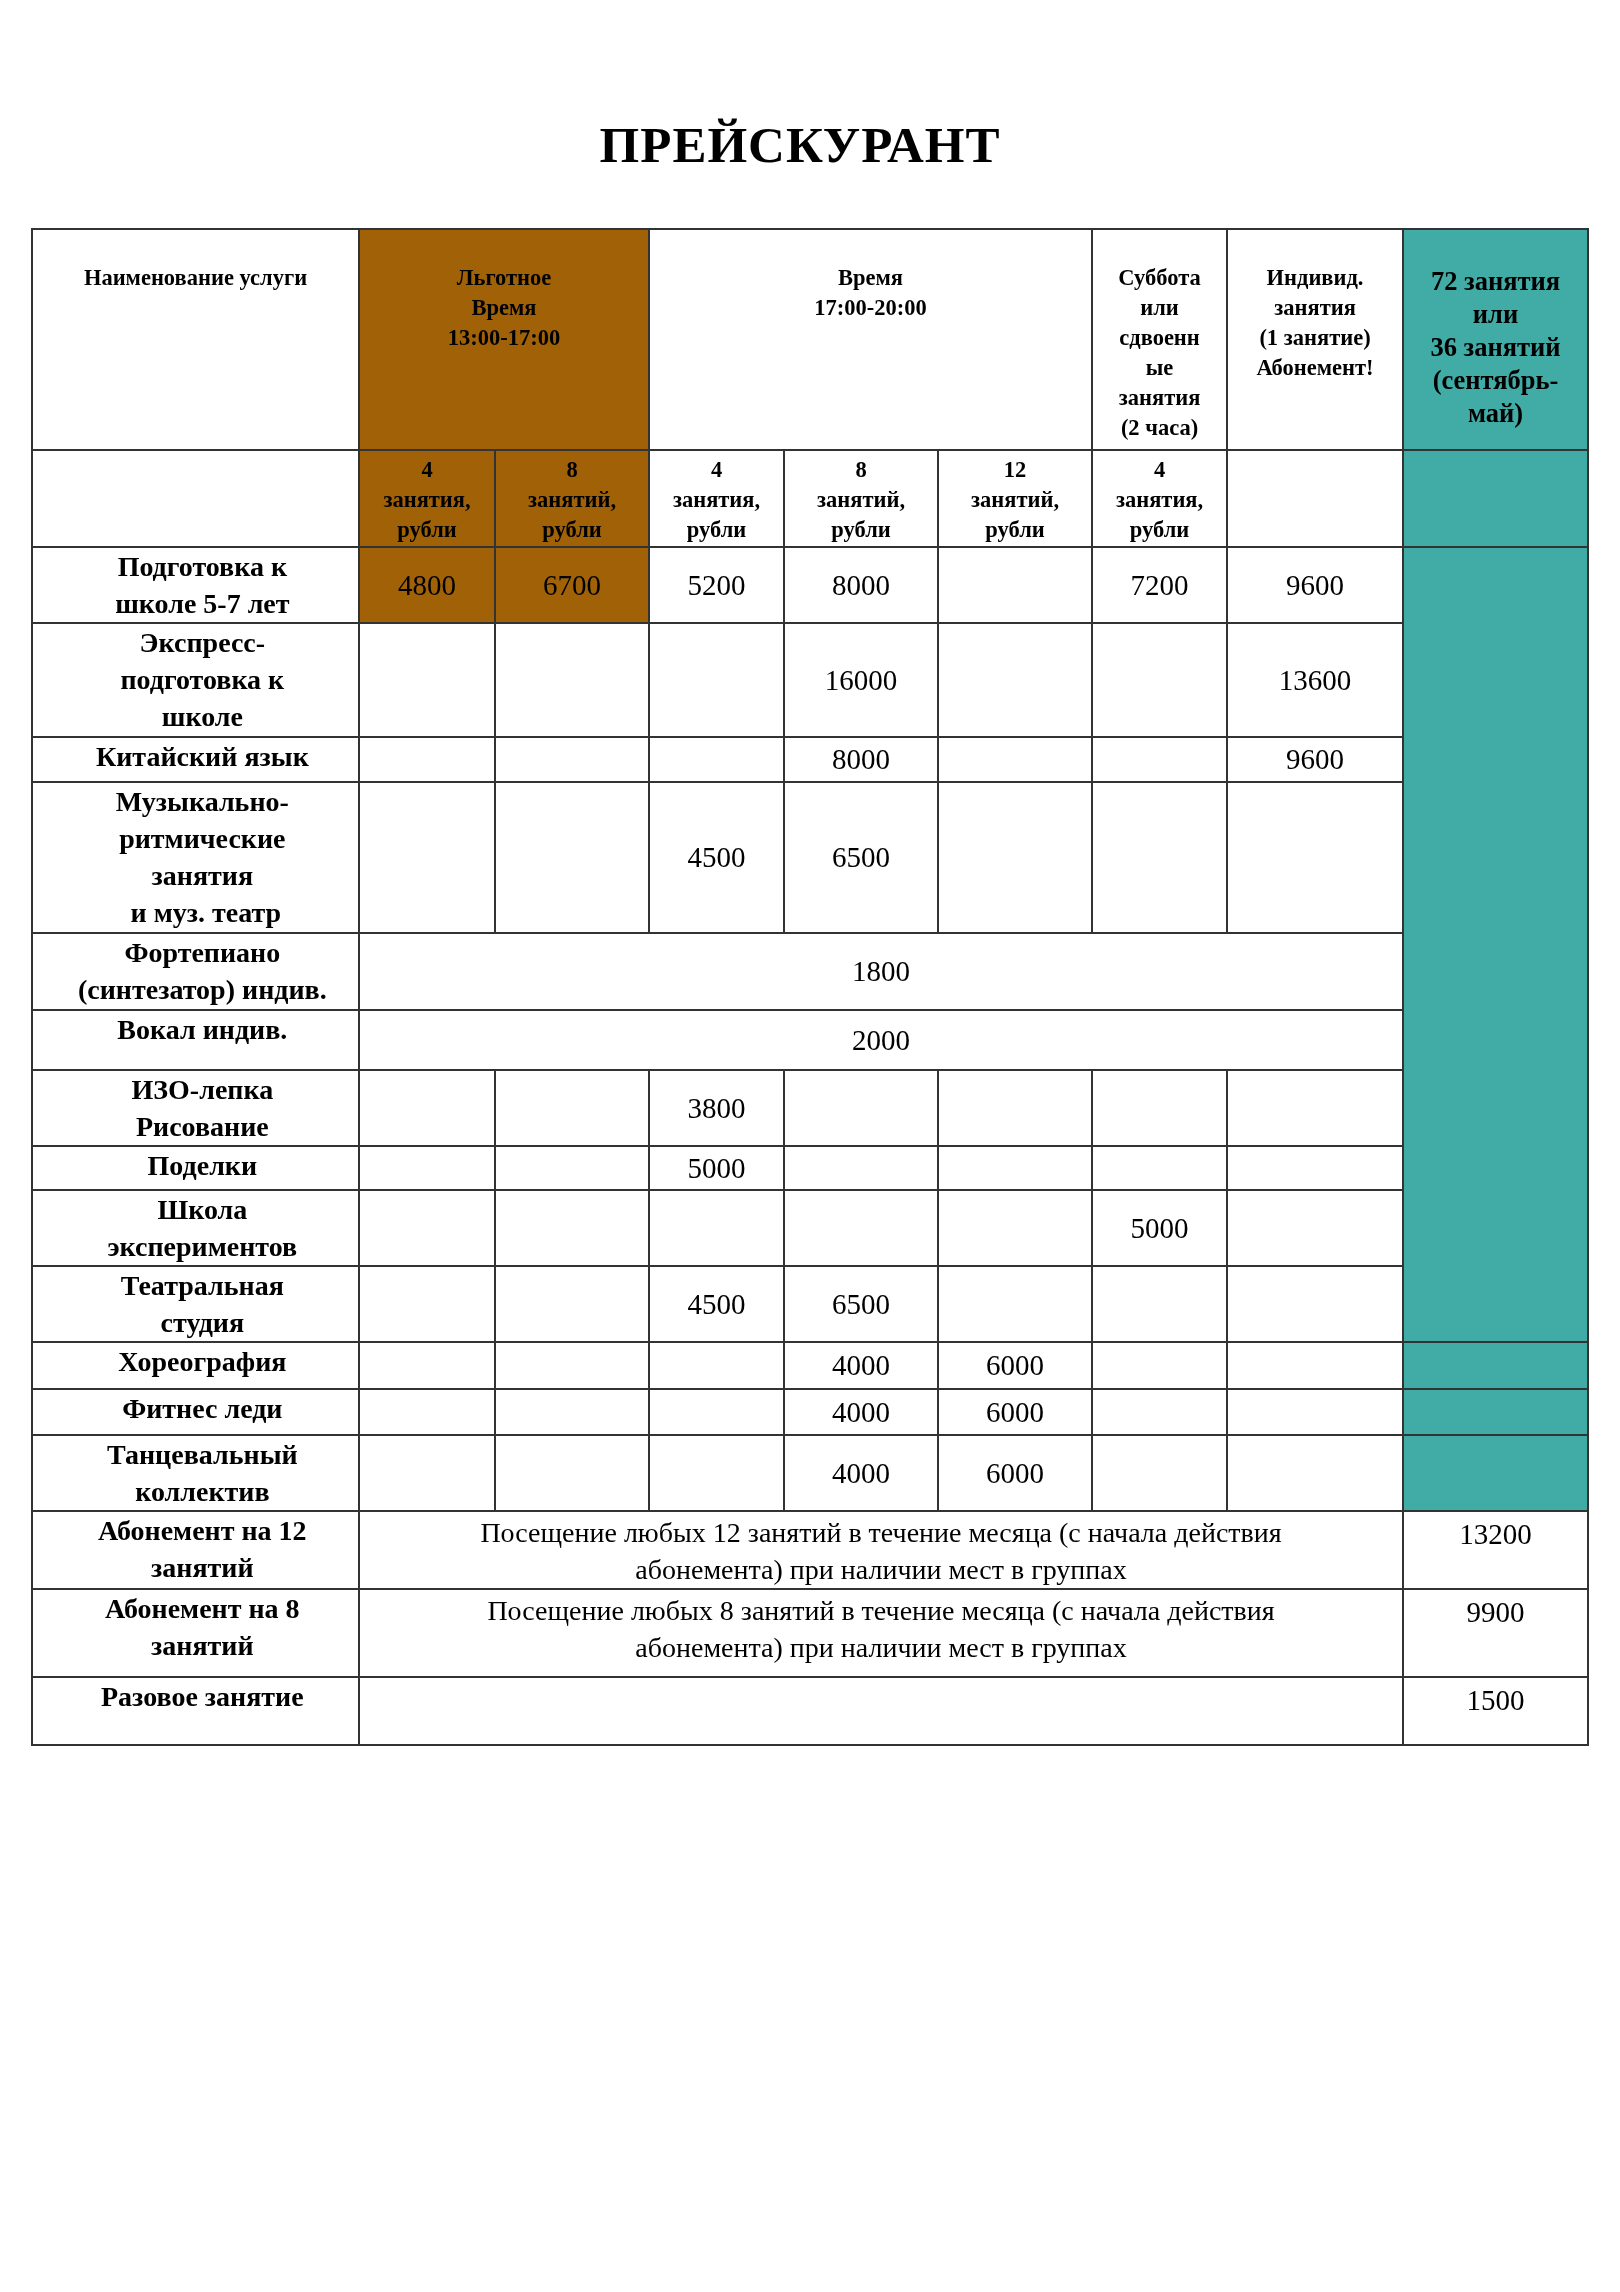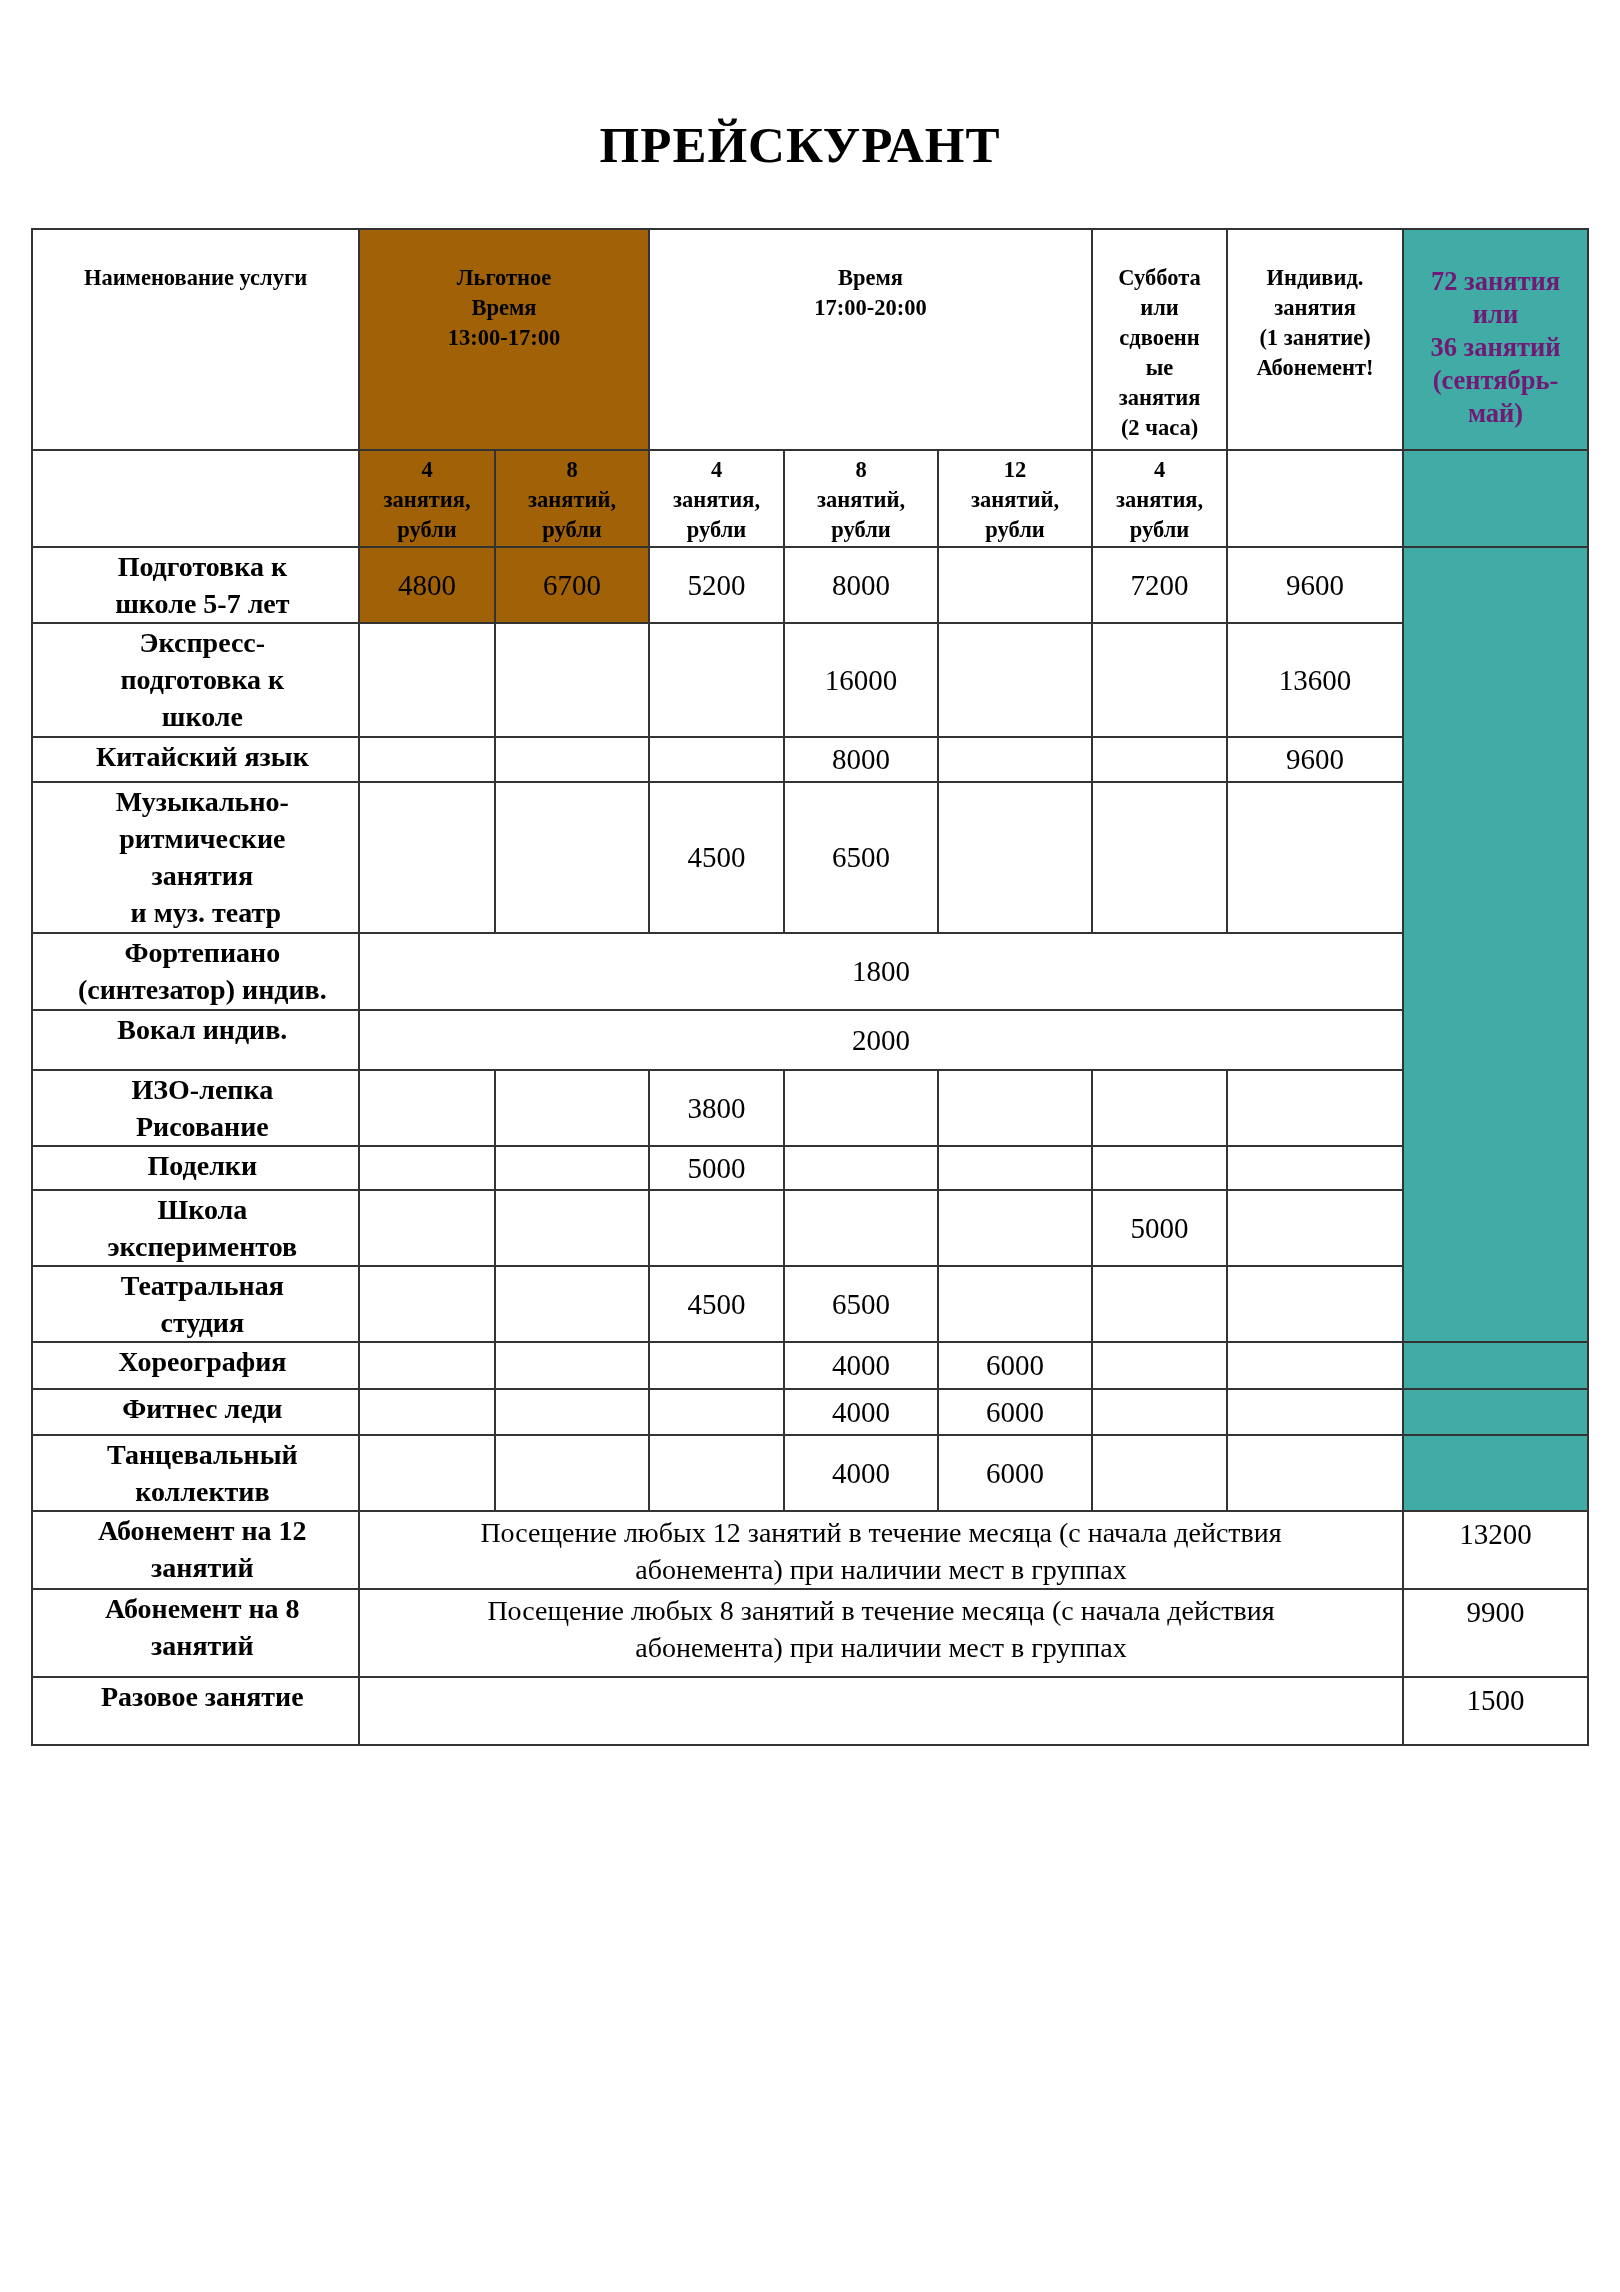--- a/index.html
+++ b/index.html
@@ -1,21 +1,21 @@
 <!DOCTYPE html>
 <html><head>
 <meta charset="utf-8">
 <style>
   html, body { margin:0; padding:0; background:#ffffff; }
   body { width:1620px; height:2293px; position:relative; font-family:"Liberation Serif", serif; color:#000; }
   .title { position:absolute; left:0; top:116px; width:1600px; text-align:center; font-size:51px; font-weight:bold; letter-spacing:1px; }
   table.price { position:absolute; left:31px; top:228px; border-collapse:collapse; table-layout:fixed; width:1557px; }
   table.price td { border:2px solid #333; padding:0; vertical-align:middle; text-align:center; overflow:hidden; }
   .hdr { font-weight:bold; font-size:22.5px; line-height:30px; vertical-align:top !important; padding-top:33px !important; }
-  .hdr.teal { font-size:26.5px; line-height:33px; padding-top:35px !important; color:#701a75; }
+  .hdr.teal { font-size:26.5px; line-height:33px; padding-top:35px !important; color:#000000; }
   .sub { font-weight:bold; font-size:22.5px; line-height:30px; vertical-align:top !important; padding-top:3.9px !important; }
   .name { text-align:center; font-weight:bold; font-size:28px; line-height:37px; padding-left:13.7px !important; vertical-align:top !important; padding-top:0 !important;border-radius:26px; }
   .val { font-size:29px; line-height:37px; }
   .valtop { vertical-align:top !important; padding-top:3.9px !important; }
   .note { font-size:28px; line-height:37px; vertical-align:top !important; padding-top:2px !important; }
   .pink { background:#a16207; }
   .teal { background:#41aba6; }
 </style>
 </head>
 <body>

